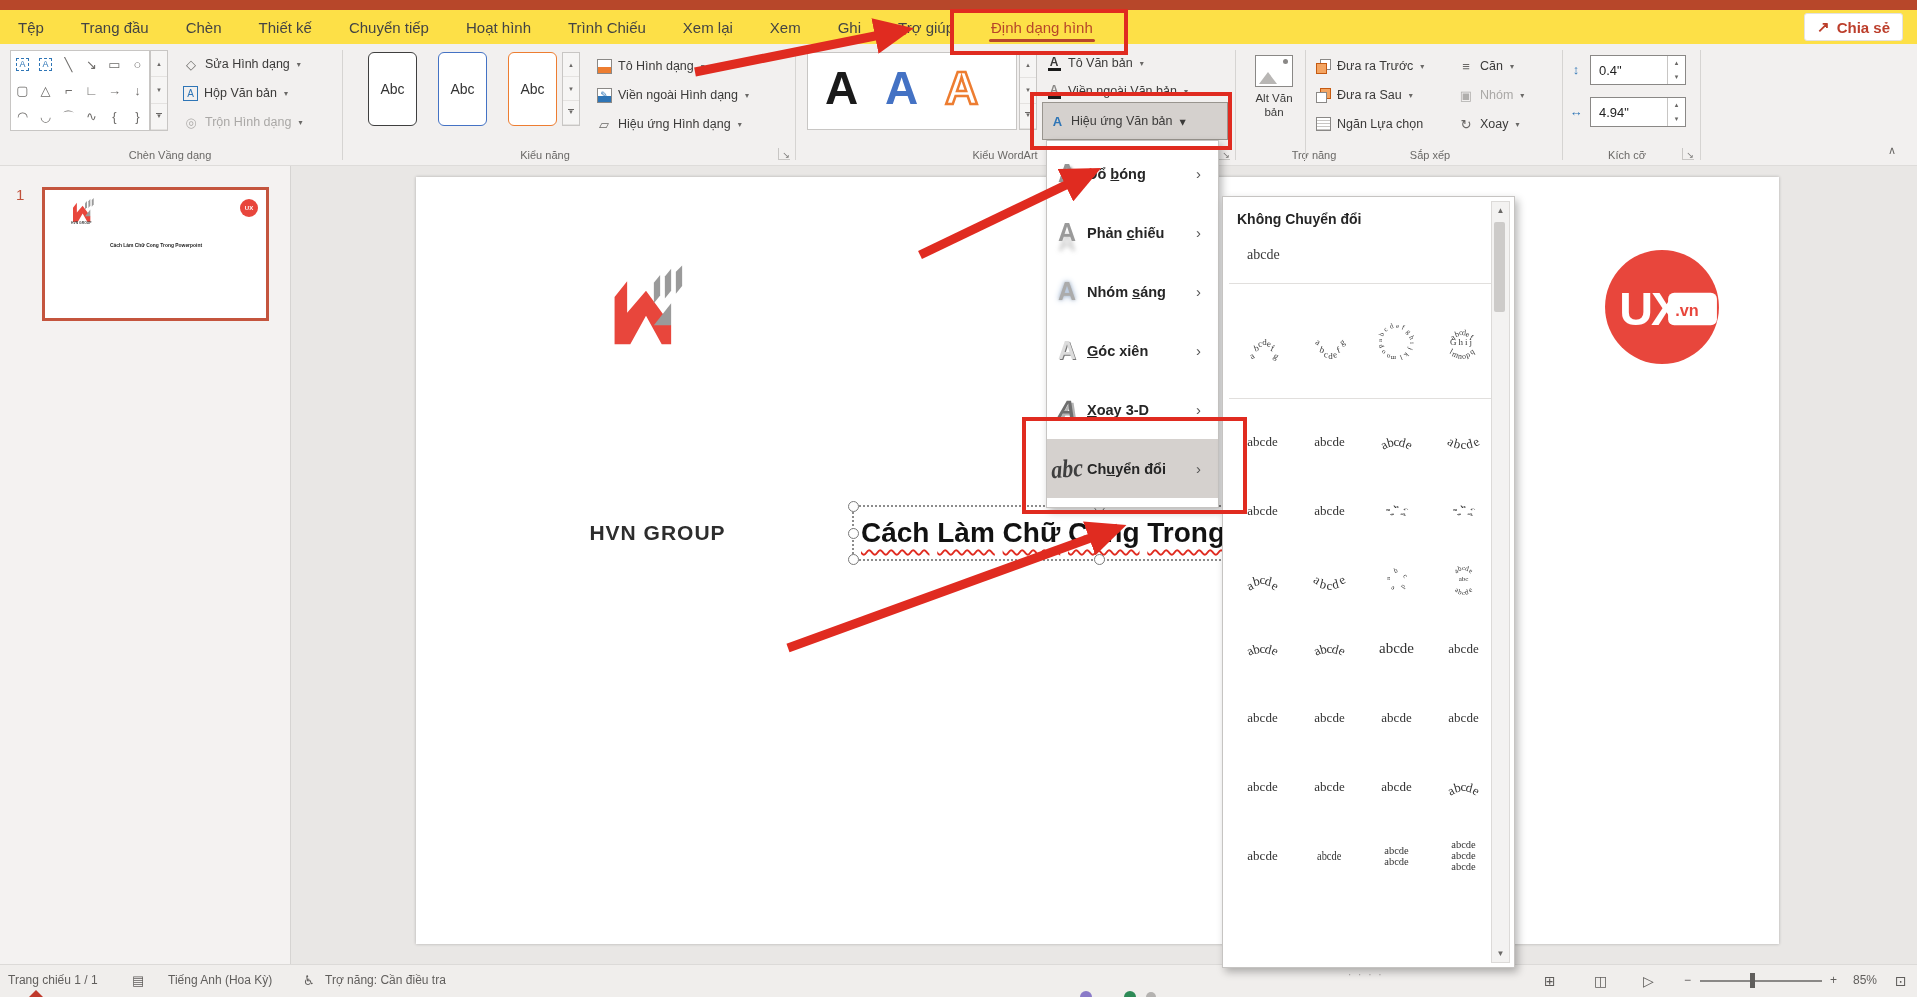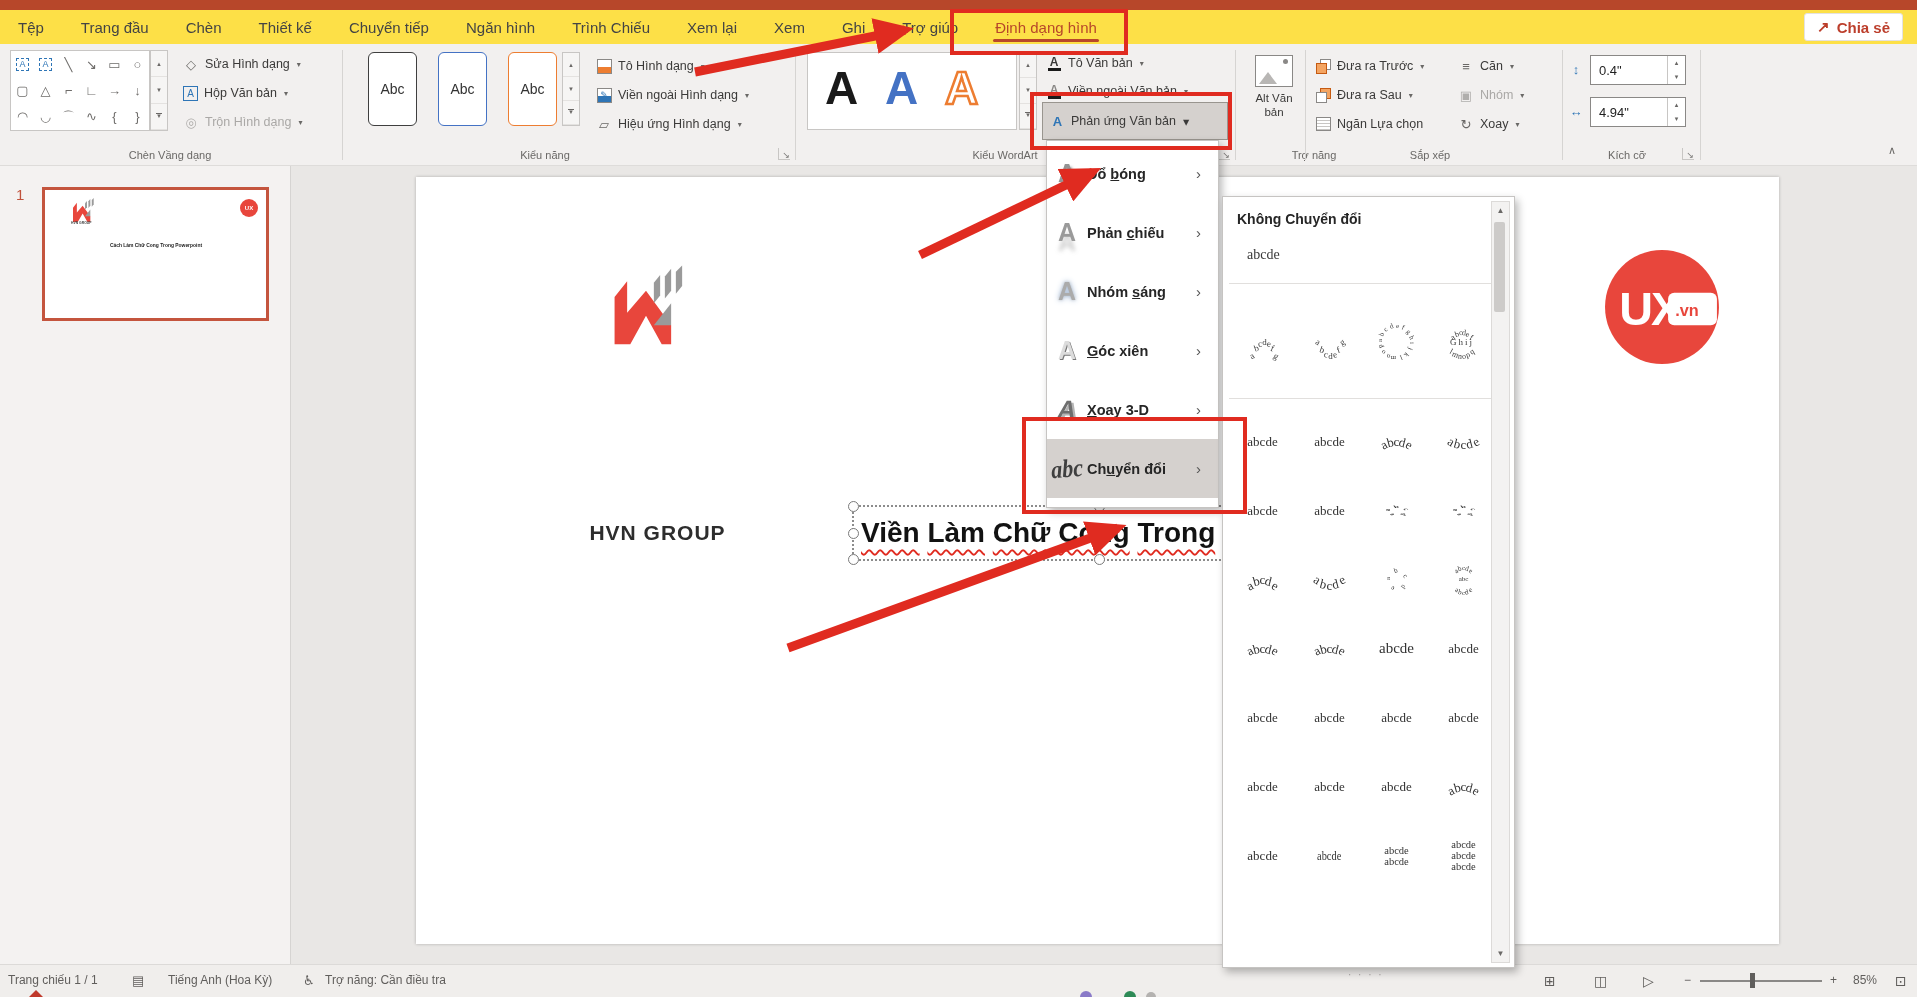--- a/index.html
+++ b/index.html
@@ -129,21 +129,21 @@
 <div id="app">
 
   <div class="topstrip"></div>
   <div class="tabbar">
     <div class="tabs">
       <span class="tab">Tệp</span>
       <span class="tab">Trang đầu</span>
       <span class="tab">Chèn</span>
       <span class="tab">Thiết kế</span>
       <span class="tab">Chuyển tiếp</span>
-      <span class="tab">Ngăn hình</span>
+      <span class="tab">Hoạt hình</span>
       <span class="tab">Trình Chiếu</span>
       <span class="tab">Xem lại</span>
       <span class="tab">Xem</span>
       <span class="tab">Ghi</span>
       <span class="tab">Trợ giúp</span>
       <span class="tab active">Định dạng hình</span>
     </div>
     <button class="share">
       <span>↗</span>
       <span>Chia sẻ</span>
@@ -256,21 +256,21 @@
     </div>
     <div class="rbtn" style="left:1046px;top:35px;">
       <span class="ric">
           <span class="a-under" style="color:#8a8886;">A</span>
         </span>
       <span>Viền ngoài Văn bản</span>
         <span class="dd">▾</span>
     </div>
     <div class="hibtn">
       <span class="a-blue">A</span>
-      <span>Phản ứng Văn bản</span>
+      <span>Hiệu ứng Văn bản</span>
         <span class="dd">▾</span>
     </div>
     <div class="glabel" style="left:955px;width:100px;">Kiểu WordArt</div>
     <div class="launcher" style="left:1218px;">↘</div>
     <div class="rdiv" style="left:1235px;"></div>
 
     <div class="altbtn">
       <span class="altpic"></span>
       <span class="altlbl"><span>Alt Văn</span><br><span>bản</span></span>
     </div>
@@ -372,21 +372,21 @@
     <div class="hvnname">HVN GROUP</div>
 
     <svg width="148" height="118" style="position:absolute;left:1588px;top:82px;" viewBox="0 0 120 116">
       <circle cx="60" cy="58" r="56" fill="#e8463c"></circle>
       <text x="18" y="76" font-size="46" font-weight="bold" fill="#fff" font-family="Liberation Sans,sans-serif" letter-spacing="-2">UX</text>
       <rect x="66" y="44" width="48" height="32" rx="6" fill="#fff"></rect>
       <text x="73" y="67" font-size="16" font-weight="bold" fill="#e8463c" font-family="Liberation Sans,sans-serif">.vn</text>
     </svg>
 
     <div class="txbox" style="top:339px;">
-      <div class="ttl"><span class="sqw">Viền</span> <span class="sqw">Làm</span> <span class="sqw">Chữ</span> <span class="sqw">Cong</span> <span class="sqw">Trong</span> <span class="sqw">Powerpoint</span></div>
+      <div class="ttl"><span class="sqw">Cách</span> <span class="sqw">Làm</span> <span class="sqw">Chữ</span> <span class="sqw">Cong</span> <span class="sqw">Trong</span> <span class="sqw">Powerpoint</span></div>
       <span class="hnd" style="left:-6px;top:-6px;"></span>
       <span class="hnd" style="left:-6px;top:21px;"></span>
       <span class="hnd" style="left:-6px;bottom:-6px;"></span>
       <span class="hnd" style="left:240px;top:-6px;"></span>
       <span class="hnd" style="left:240px;top:-23px;"></span>
       <span class="hnd" style="left:240px;bottom:-6px;"></span>
     </div>
   </div>
 
   <div class="status">

